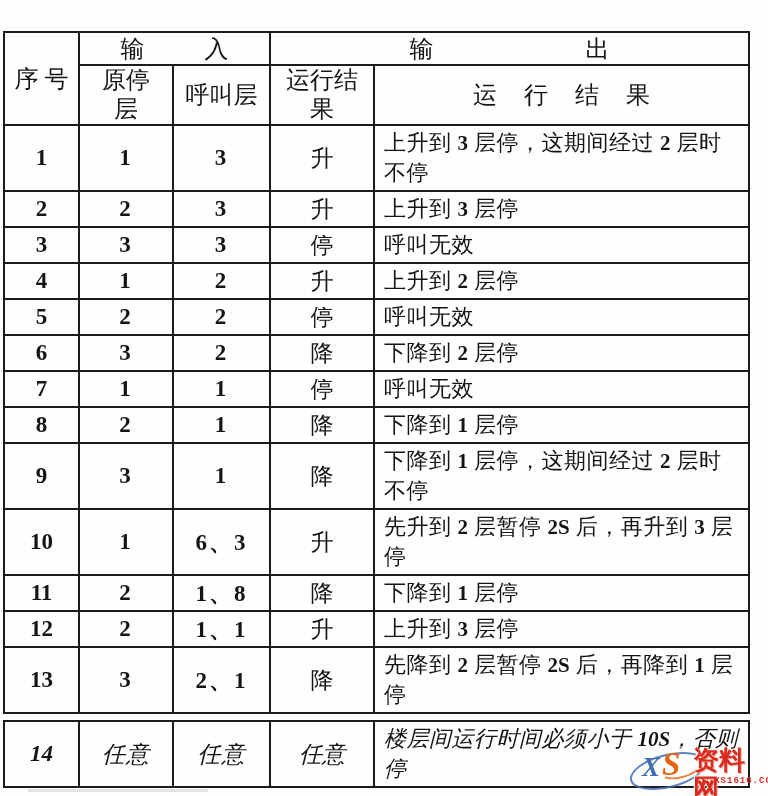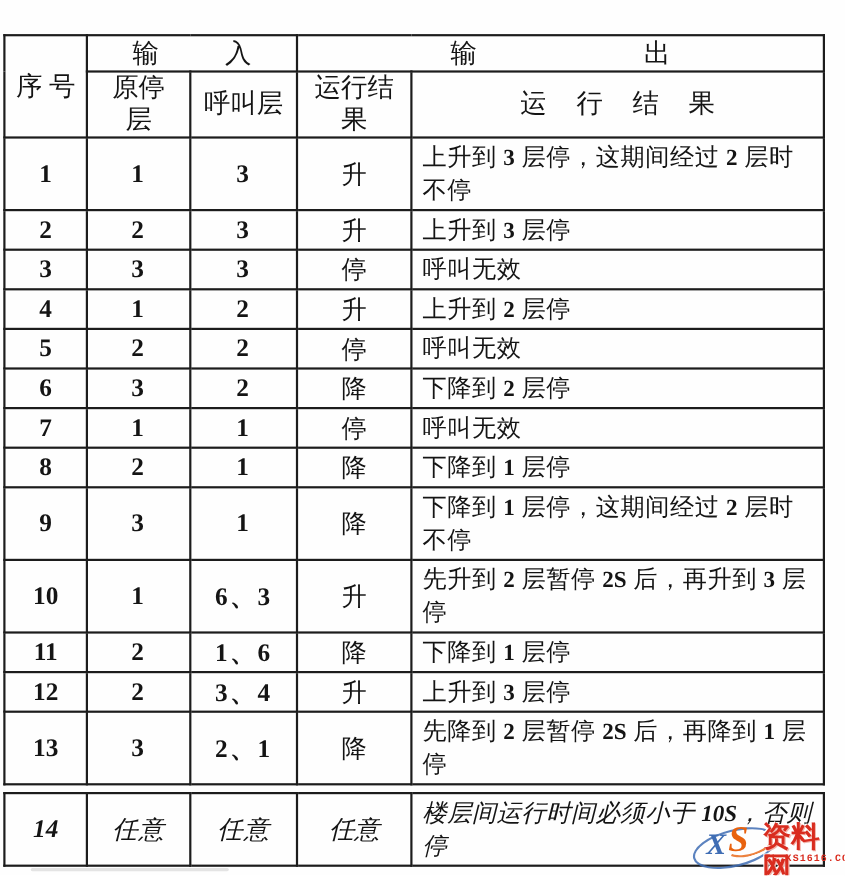--- a/index.html
+++ b/index.html
@@ -165,28 +165,28 @@
         <tr>
           <td class="c-no">10</td>
           <td class="c-num">1</td>
           <td class="c-num">6、3</td>
           <td class="c-dir">升</td>
           <td class="c-res">先升到 <b>2</b> 层暂停 <b>2S</b> 后，再升到 <b>3</b> 层停</td>
         </tr>
         <tr>
           <td class="c-no">11</td>
           <td class="c-num">2</td>
-          <td class="c-num">1、6</td>
+          <td class="c-num">1、8</td>
           <td class="c-dir">降</td>
           <td class="c-res">下降到 <b>1</b> 层停</td>
         </tr>
         <tr>
           <td class="c-no">12</td>
           <td class="c-num">2</td>
-          <td class="c-num">3、4</td>
+          <td class="c-num">1、1</td>
           <td class="c-dir">升</td>
           <td class="c-res">上升到 <b>3</b> 层停</td>
         </tr>
         <tr>
           <td class="c-no">13</td>
           <td class="c-num">3</td>
           <td class="c-num">2、1</td>
           <td class="c-dir">降</td>
           <td class="c-res">先降到 <b>2</b> 层暂停 <b>2S</b> 后，再降到 <b>1</b> 层停</td>
         </tr>

